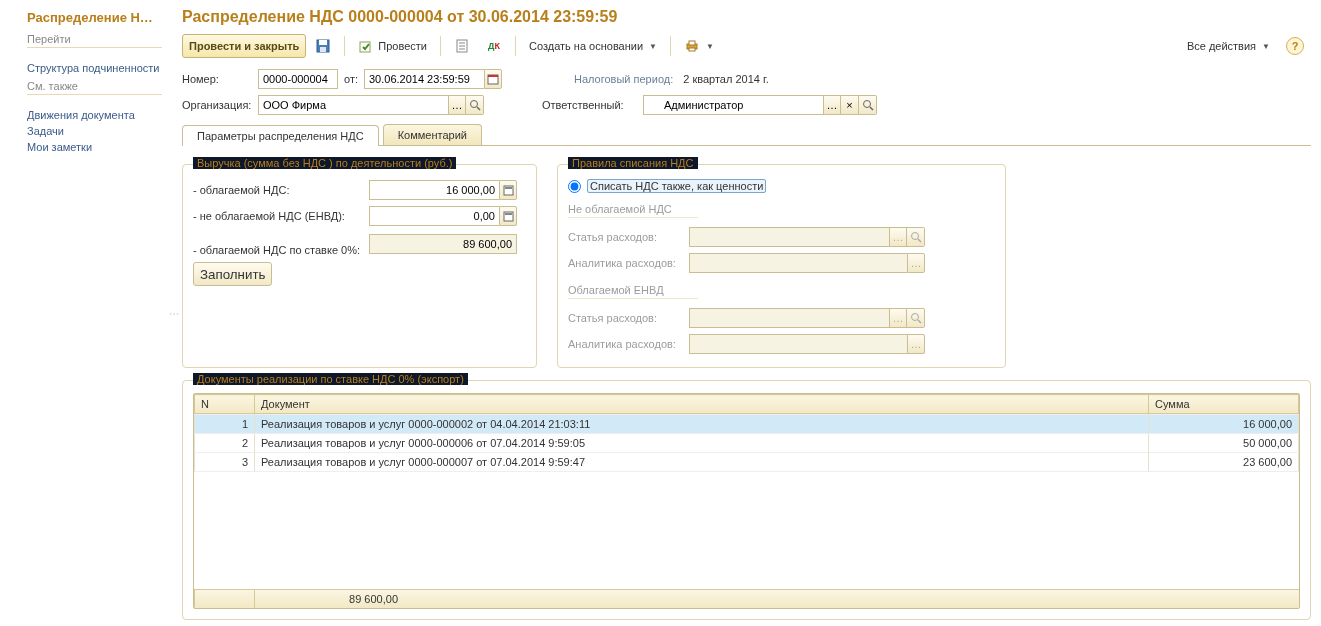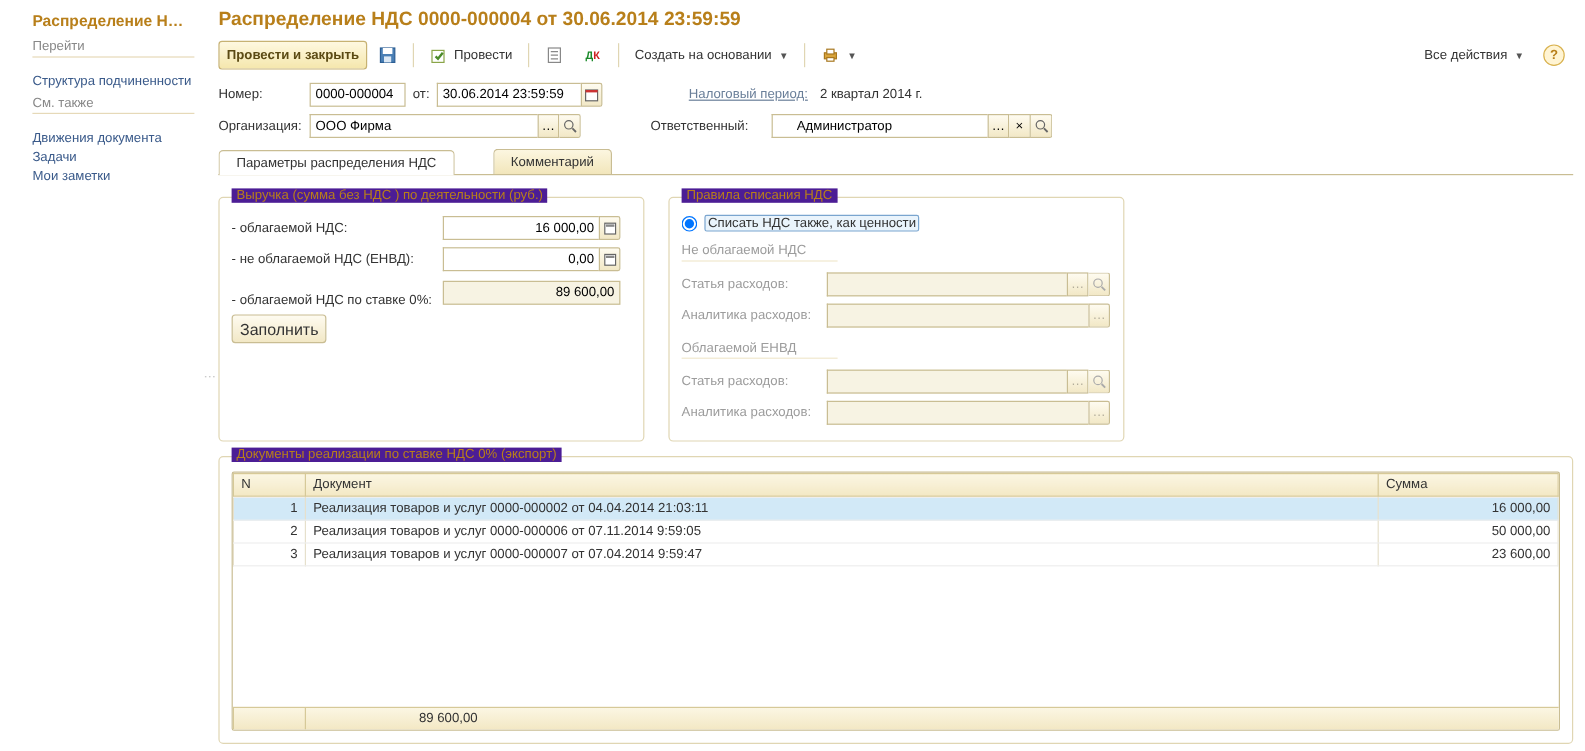--- a/index.html
+++ b/index.html
@@ -88,38 +88,38 @@
     border-color: #c7b273;
     font-weight: bold;
     color: #5b4a14;
   }
   .tsep { width:1px; height:20px; background:#e0d6b3; margin:0 4px; }
   .toolbar-spacer { flex:1; }
   .dropdown-arrow { font-size:8px; color:#555; margin-left:2px; }
   .icon { display:inline-flex; width:16px; height:16px; align-items:center; justify-content:center; }
   .form-row { display:flex; align-items:center; gap:6px; padding:3px 0; }
   .lbl { color:#333; }
-  .ro-link { color: #6a7f99; text-decoration: underline; }
+  .ro-link { color: #6a7f99; }
   .ro-val { color: #333; }
   .input {
     height: 20px;
     border: 1px solid #c9bd93;
     background: #fff;
     font: inherit;
     padding: 0 4px;
   }
   .input-group { display:inline-flex; align-items:stretch; }
   .input-group .input { border-right:none; border-top-right-radius:0; border-bottom-right-radius:0; }
   .input-btn, .input-btn-stack button {
     width: 18px; border:1px solid #c9bd93; background:linear-gradient(#fefbf0,#f2e8c6);
     font: inherit; cursor:pointer; padding:0; display:flex; align-items:center; justify-content:center;
   }
   .input-btn + .input-btn { border-left:none; }
   .input-btn:last-child { border-top-right-radius:2px; border-bottom-right-radius:2px; }
-  .tabs { display:flex; border-bottom:1px solid #c9bd93; margin-top:6px;gap:28px; }
+  .tabs { display:flex; border-bottom:1px solid #c9bd93; margin-top:6px; }
   .tab {
     padding: 4px 14px;
     border: 1px solid #c9bd93;
     border-bottom: none;
     background: linear-gradient(#fcf6e0,#f2e6bb);
     margin-right: 4px;
     border-top-left-radius:4px; border-top-right-radius:4px;
     cursor:pointer; color:#333;
   }
   .tab.active { background:#fff; position:relative; top:1px; }
@@ -128,21 +128,21 @@
     border: 1px solid #e0d6b3;
     border-radius: 4px;
     padding: 12px 10px 10px 10px;
     position: relative;
     margin-top: 8px;
   }
   .fieldset-legend {
     position: absolute;
     top: -8px;
     left: 10px;
-    background: #4c1d95;
+    background: #0f172a;
     padding: 0 4px;
     color: #b87f1a;
     font-size: 11px;
   }
   .sub-legend { color:#9c9c9c; padding:4px 0 2px 0; border-bottom:1px solid #f0e8ce; margin:4px 0 6px 0; }
   .sub-legend.narrow { width:130px; }
   .num-input { text-align:right; }
   table.grid {
     width: 100%;
     border-collapse: collapse;
@@ -366,21 +366,21 @@
         <span class="lbl" style="width:170px;margin-top:12px;">- облагаемой НДС по ставке 0%:</span>
         <input class="input num-input" style="width: 148px; background: rgb(247, 243, 227);" readonly="" value="89 600,00">
       </div>
       <div class="form-row">
         <button class="tbtn" style="border-color:#c9bd93;background:linear-gradient(#fefbf0,#f2e8c6);">
           <span>Заполнить</span>
         </button>
       </div>
     </div>
 
-    <div class="fieldset" style="width:380px;">
+    <div class="fieldset" style="width:449px;">
       <div class="fieldset-legend">Правила списания НДС</div>
       <div class="radio-row">
         <input type="radio" name="wr" checked="" style="">
         <span class="highlight-opt">Списать НДС также, как ценности</span>
       </div>
 
       <div class="sub-legend narrow">Не облагаемой НДС</div>
       <div class="form-row">
         <span class="disabled-lbl" style="width:115px;">Статья расходов:</span>
         <span class="input-group">
@@ -463,21 +463,21 @@
               <col style="width:150px">
             </colgroup>
           <tbody>
             <tr class="selected">
               <td class="right">1</td>
               <td>Реализация товаров и услуг 0000-000002 от 04.04.2014 21:03:11</td>
               <td class="right">16 000,00</td>
             </tr>
             <tr>
               <td class="right">2</td>
-              <td>Реализация товаров и услуг 0000-000006 от 07.11.2014 9:59:05</td>
+              <td>Реализация товаров и услуг 0000-000006 от 07.04.2014 9:59:05</td>
               <td class="right">50 000,00</td>
             </tr>
             <tr>
               <td class="right">3</td>
               <td>Реализация товаров и услуг 0000-000007 от 07.04.2014 9:59:47</td>
               <td class="right">23 600,00</td>
             </tr>
           </tbody>
         </table>
       </div>

